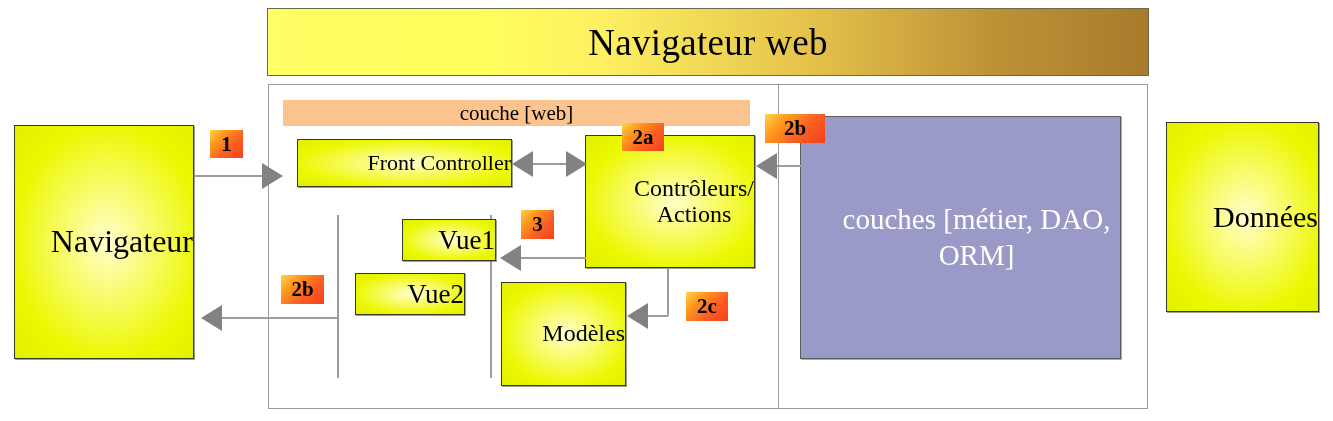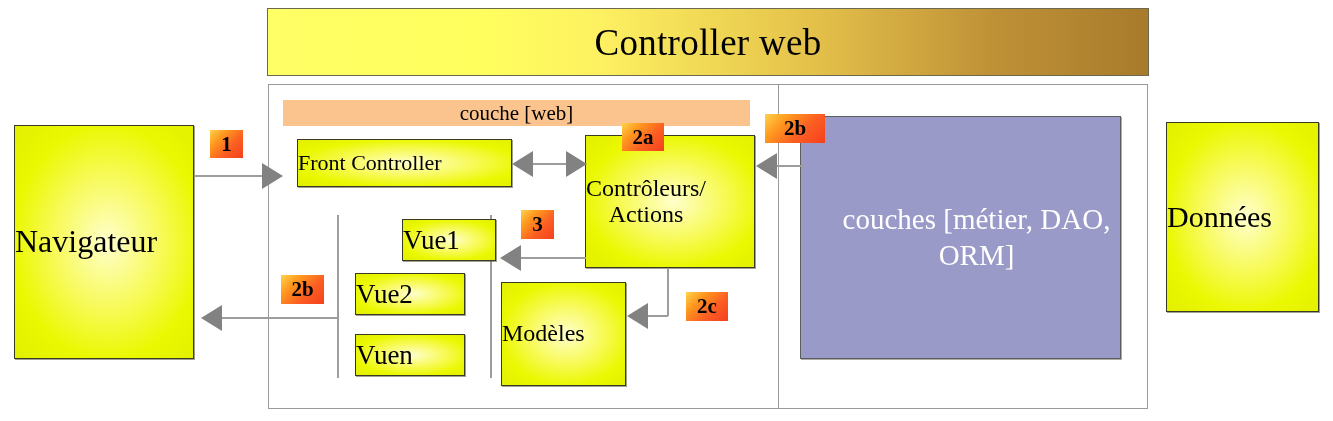--- a/index.html
+++ b/index.html
@@ -11,21 +11,21 @@
     position:relative;
   }
   .canvas{position:absolute;left:0;top:0;width:1333px;height:421px;}
 
   
   .ybox{
     position:absolute;
     background:radial-gradient(ellipse at 52% 50%, #ffffcc 0%, #f7fa55 42%, #eaf800 72%, #e2ef00 100%);
     border:1.5px solid #3a3a22;
     box-shadow:1px 1px 0 rgba(80,80,60,.55);
-    display:flex;align-items:center;justify-content:flex-start;
+    display:flex;align-items:center;justify-content:flex-end;
     text-align:center;color:#000;line-height:1.06;
     box-sizing:border-box;
   }
   .ybox span{display:block;}
 
   
   #app-title{
     position:absolute;left:267px;top:8px;width:882px;height:68px;
     background:linear-gradient(to right,#ffff66 0%,#ffff5e 24%,#fdf061 38%,#e4c14a 62%,#bf9237 82%,#a87b2c 100%);
     border:1.5px solid #6b6a50;
@@ -93,21 +93,21 @@
   
   #rail-left {left:337px;top:215px;width:1.6px;height:163px;}
   #rail-right{left:490px;top:215px;width:1.6px;height:163px;}
 </style>
 </head>
 <body>
 
 <div class="canvas">
 
   <div id="app-title">
-    <span class="t">Controller web</span>
+    <span class="t">Navigateur web</span>
   </div>
 
   <div id="app-container"></div>
   <div id="container-divider"></div>
 
   <div id="couche-web">
     <span class="t">couche [web]</span>
   </div>
 
   <div class="ybox" id="box-navigateur">
@@ -130,23 +130,20 @@
   </div>
 
   <div class="ln" id="rail-left"></div>
   <div class="ln" id="rail-right"></div>
 
   <div class="ybox" id="box-vue1">
     <span>Vue1</span>
   </div>
   <div class="ybox" id="box-vue2">
     <span>Vue2</span>
-  </div>
-  <div class="ybox" id="box-vuen">
-    <span>Vuen</span>
   </div>
 
   <div class="ybox" id="box-modeles">
     <span>Modèles</span>
   </div>
 
   <div id="box-couches-metier">
     <div>
       <span>couches</span>
       <span>[métier, DAO,</span>

